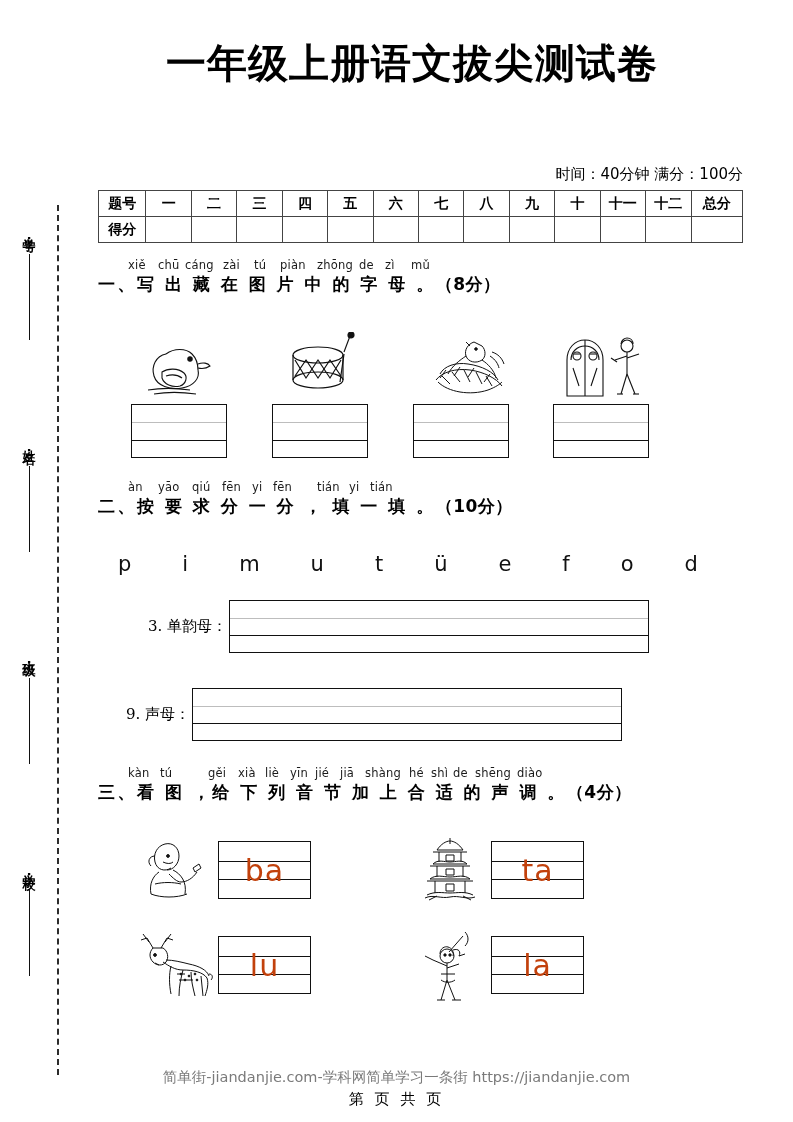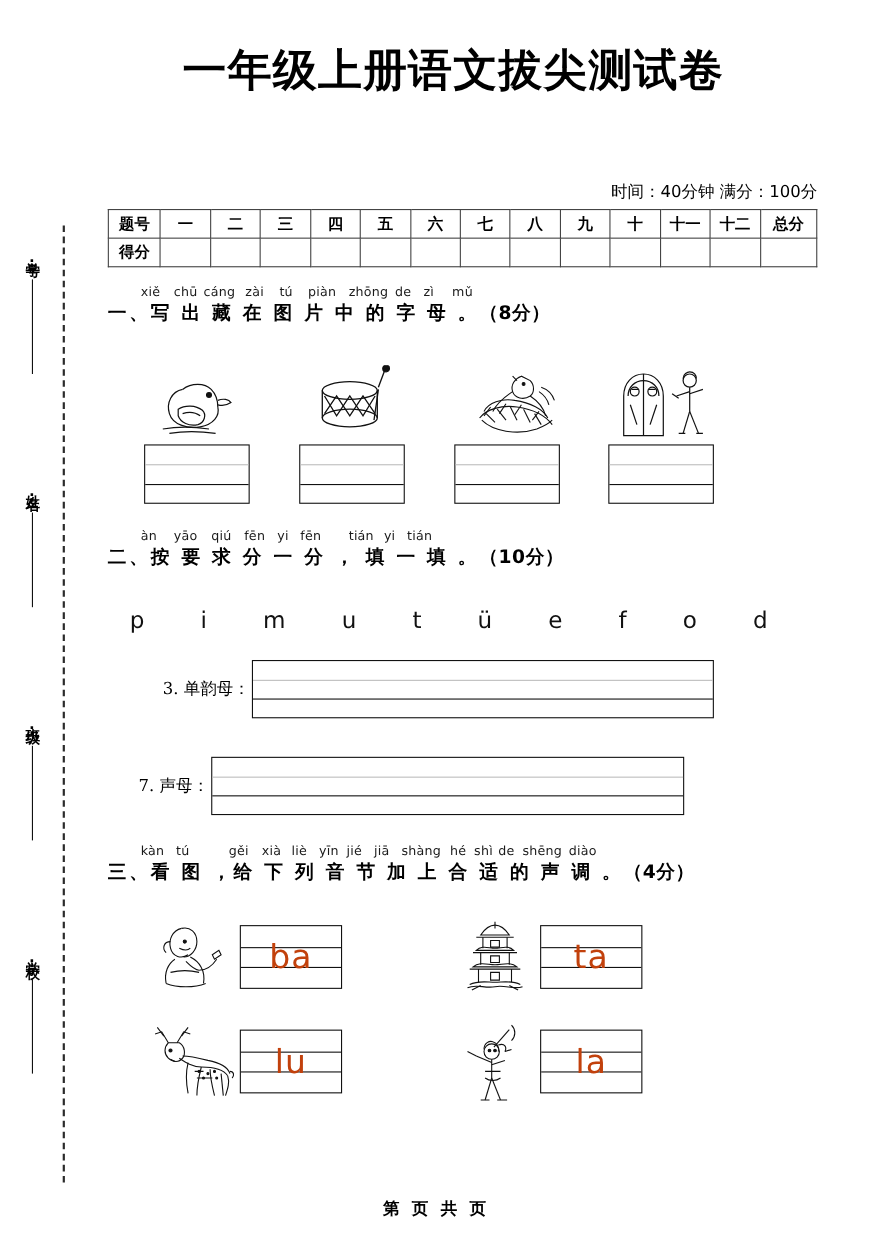--- a/index.html
+++ b/index.html
@@ -150,21 +150,21 @@
   }
 
   
   .footer-url{
     position:absolute;left:0;top:1068px;width:793px;text-align:center;
     font-size:14.5px;color:#7a7a7a;
     font-family:"DejaVu Sans",sans-serif;
   }
   .footer-page{
     position:absolute;left:0;top:1090px;width:793px;text-align:center;
-    font-size:15px;font-weight:bold;letter-spacing:3px;
+    font-size:15px;font-weight:normal;letter-spacing:3px;
     font-family:"DejaVu Sans",sans-serif;
   }
 
   svg{display:block;}
 </style>
 </head>
 <body>
 
 <div class="page">
 
@@ -352,21 +352,21 @@
     <span>o</span>
     <span>d</span>
   </div>
 
   <div class="sortrow" style="left:148px;top:600px;">
     <span class="sortlabel">3. 单韵母：</span>
     <span class="grid4" style="width:420px;height:53px;display:inline-block;"></span>
   </div>
 
   <div class="sortrow" style="left:126px;top:688px;">
-    <span class="sortlabel">7. 声母：</span>
+    <span class="sortlabel">9. 声母：</span>
     <span class="grid4" style="width:430px;height:53px;display:inline-block;"></span>
   </div>
 
   <div class="qblock" style="top:766px;">
     <div class="pinyin-row">
       <span style="width:32px">kàn</span><span style="width:48px">tú</span><span style="width:30px">gěi</span><span style="width:27px">xià</span><span style="width:25px">liè</span><span style="width:25px">yīn</span><span style="width:25px">jié</span><span style="width:25px">jiā</span><span style="width:44px">shàng</span><span style="width:22px">hé</span><span style="width:22px">shì</span><span style="width:22px">de</span><span style="width:42px">shēng</span><span>diào</span>
     </div>
     <div class="qtitle">
       <span>三、</span><span>看 图 ，给 下 列 音 节 加 上 合 适 的 声 调 。</span><span class="pts">（4分）</span>
     </div>
@@ -488,15 +488,16 @@
         </g>
       </svg>
     </div>
     <div class="syl" style="left:491px;top:936px;width:93px;height:58px;">
       <div class="l1"></div>
       <div class="l2"></div>
       <div class="txt">la</div>
     </div>
   </div>
 
+  <div class="footer-url">简单街-jiandanjie.com-学科网简单学习一条街 https://jiandanjie.com</div>
   <div class="footer-page">第 页 共 页</div>
 
 </div>
 
 </body></html>

